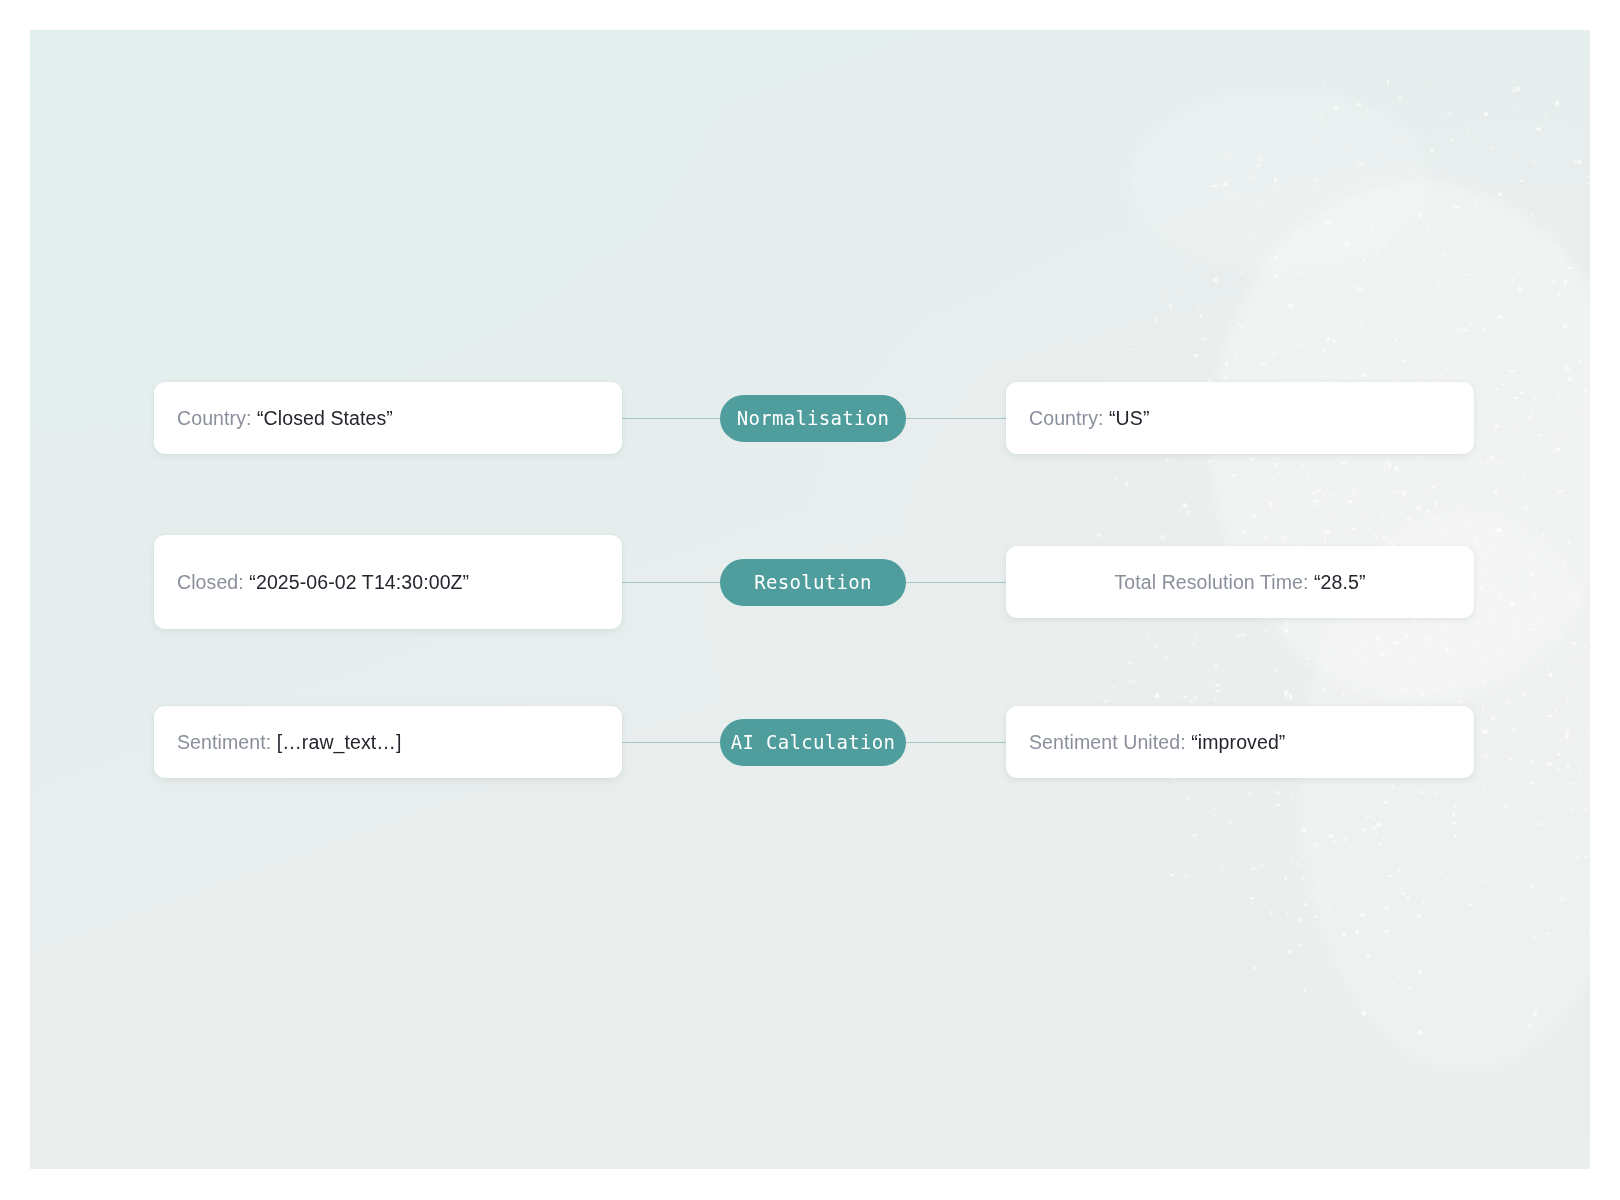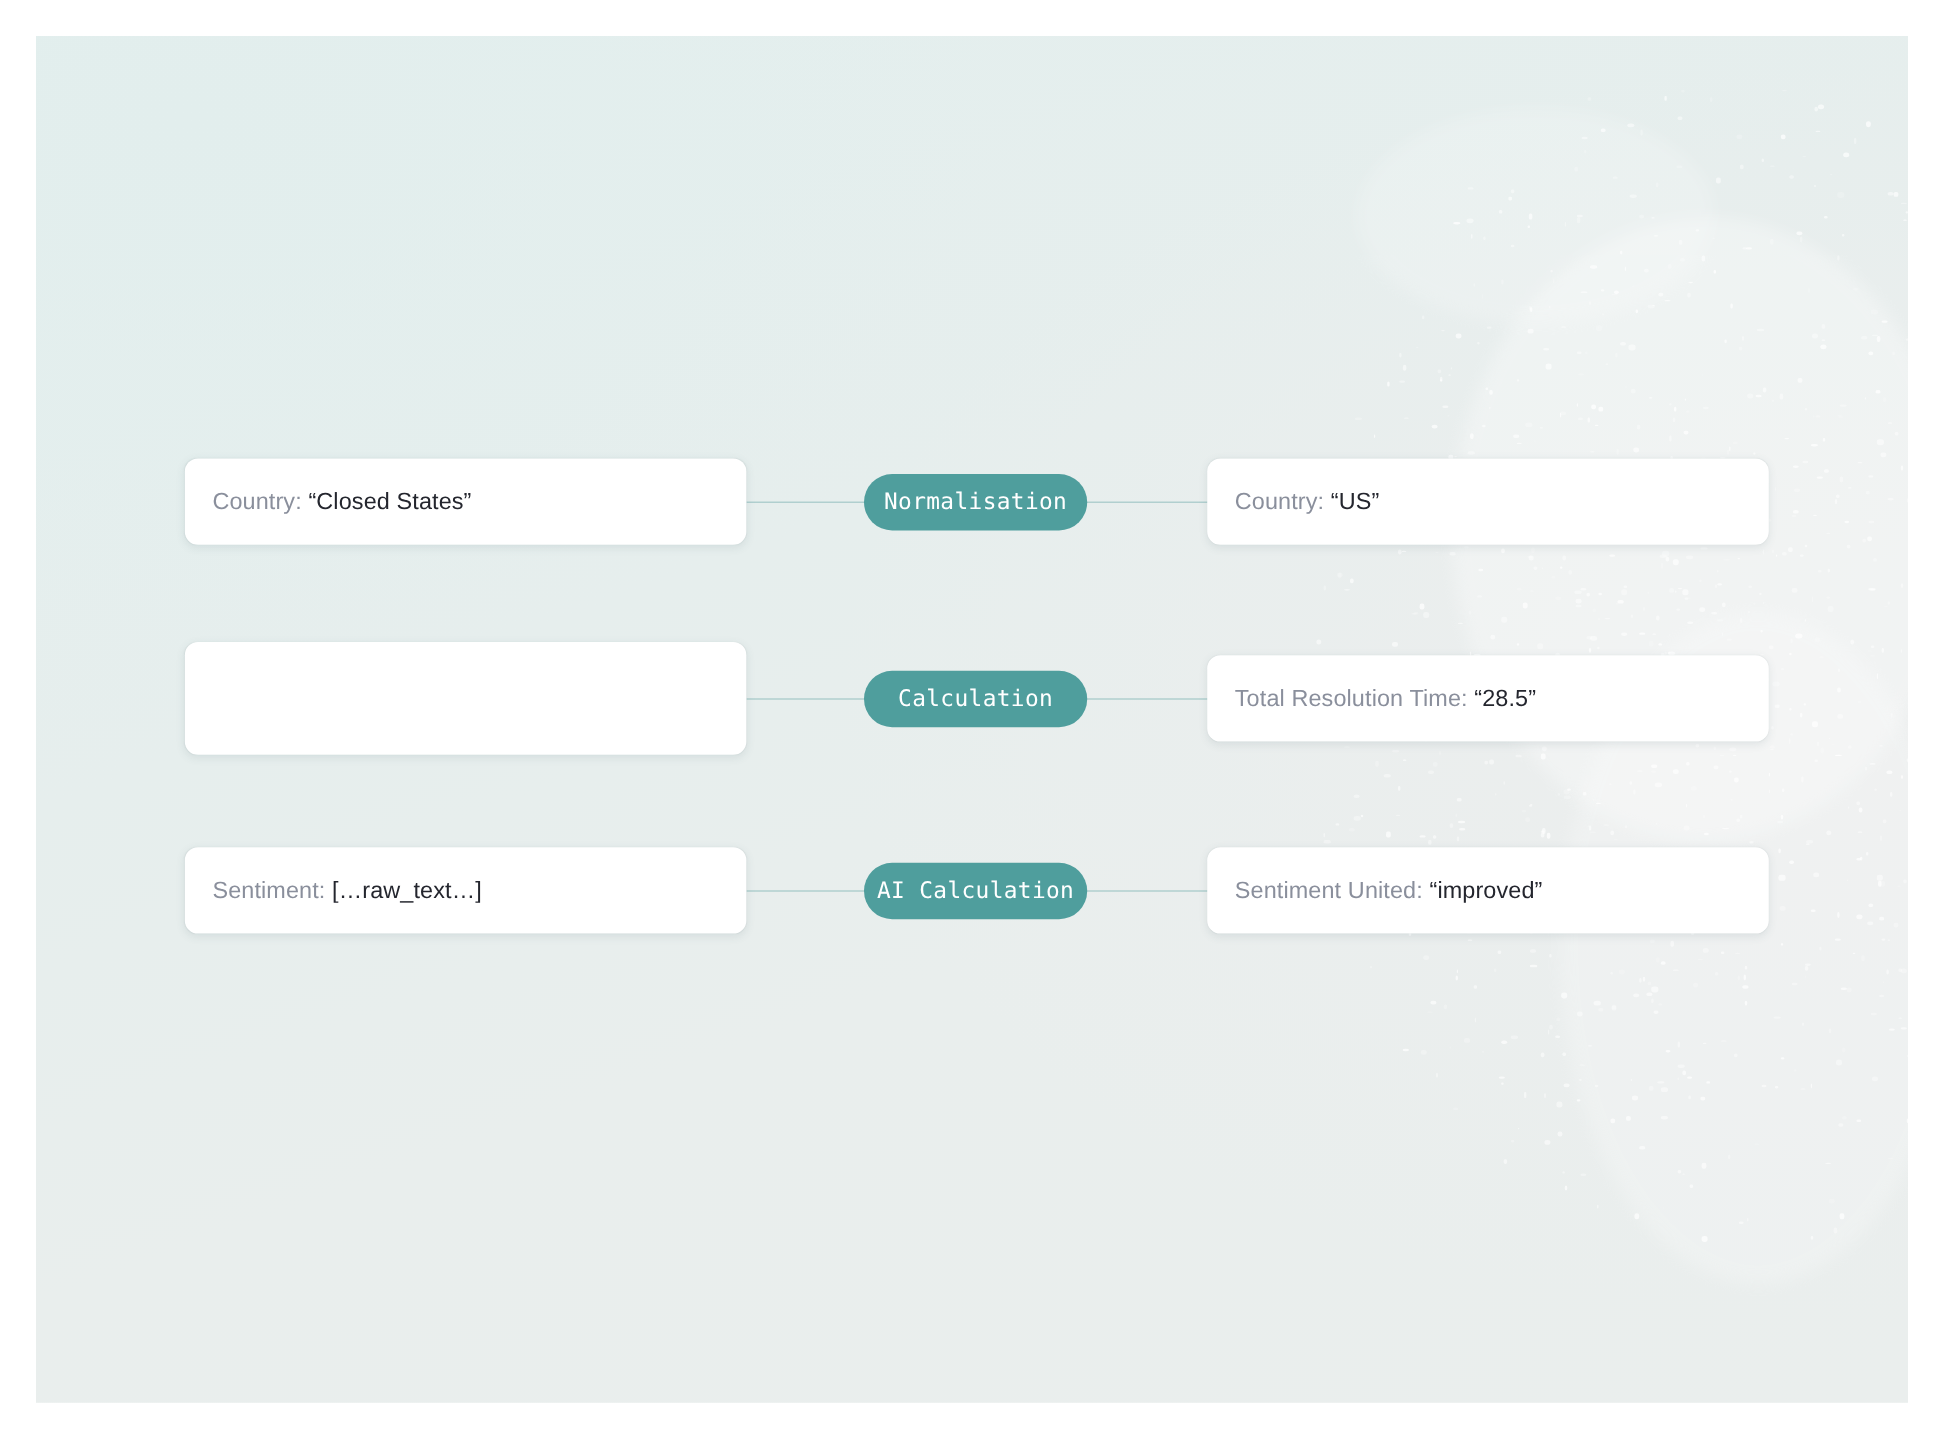--- a/index.html
+++ b/index.html
@@ -986,25 +986,26 @@
         </div>
         <div class="card card-right" style="height: 72px; top: -36px;">
           <div class="card-line"><span class="field-label">Country:</span> <span class="field-value">“US”</span></div>
         </div>
         <div class="pill" style="top: -23.5px;">Normalisation</div>
       </div>
       <div class="row" style="top: 552px;">
         <div class="connector conn-left"></div>
         <div class="connector conn-right"></div>
         <div class="card card-left" style="height: 94px; top: -47px;">
+          <div class="card-line"><span class="field-label">Closed:</span> <span class="field-value">“2025-06-02 T14:30:00Z”</span></div>
         </div>
-        <div class="card card-right" style="height: 72px; top: -36px;">
+        <div class="card card-right" style="height: 72px; top: -36px; align-items: center;">
           <div class="card-line"><span class="field-label">Total Resolution Time:</span> <span class="field-value">“28.5”</span></div>
         </div>
-        <div class="pill" style="top: -23.5px;">Calculation</div>
+        <div class="pill" style="top: -23.5px;">Resolution</div>
       </div>
       <div class="row" style="top: 712px;">
         <div class="connector conn-left"></div>
         <div class="connector conn-right"></div>
         <div class="card card-left" style="height: 72px; top: -36px;">
           <div class="card-line"><span class="field-label">Sentiment:</span> <span class="field-value">[…raw_text…]</span></div>
         </div>
         <div class="card card-right" style="height: 72px; top: -36px;">
           <div class="card-line"><span class="field-label">Sentiment United:</span> <span class="field-value">“improved”</span></div>
         </div>

